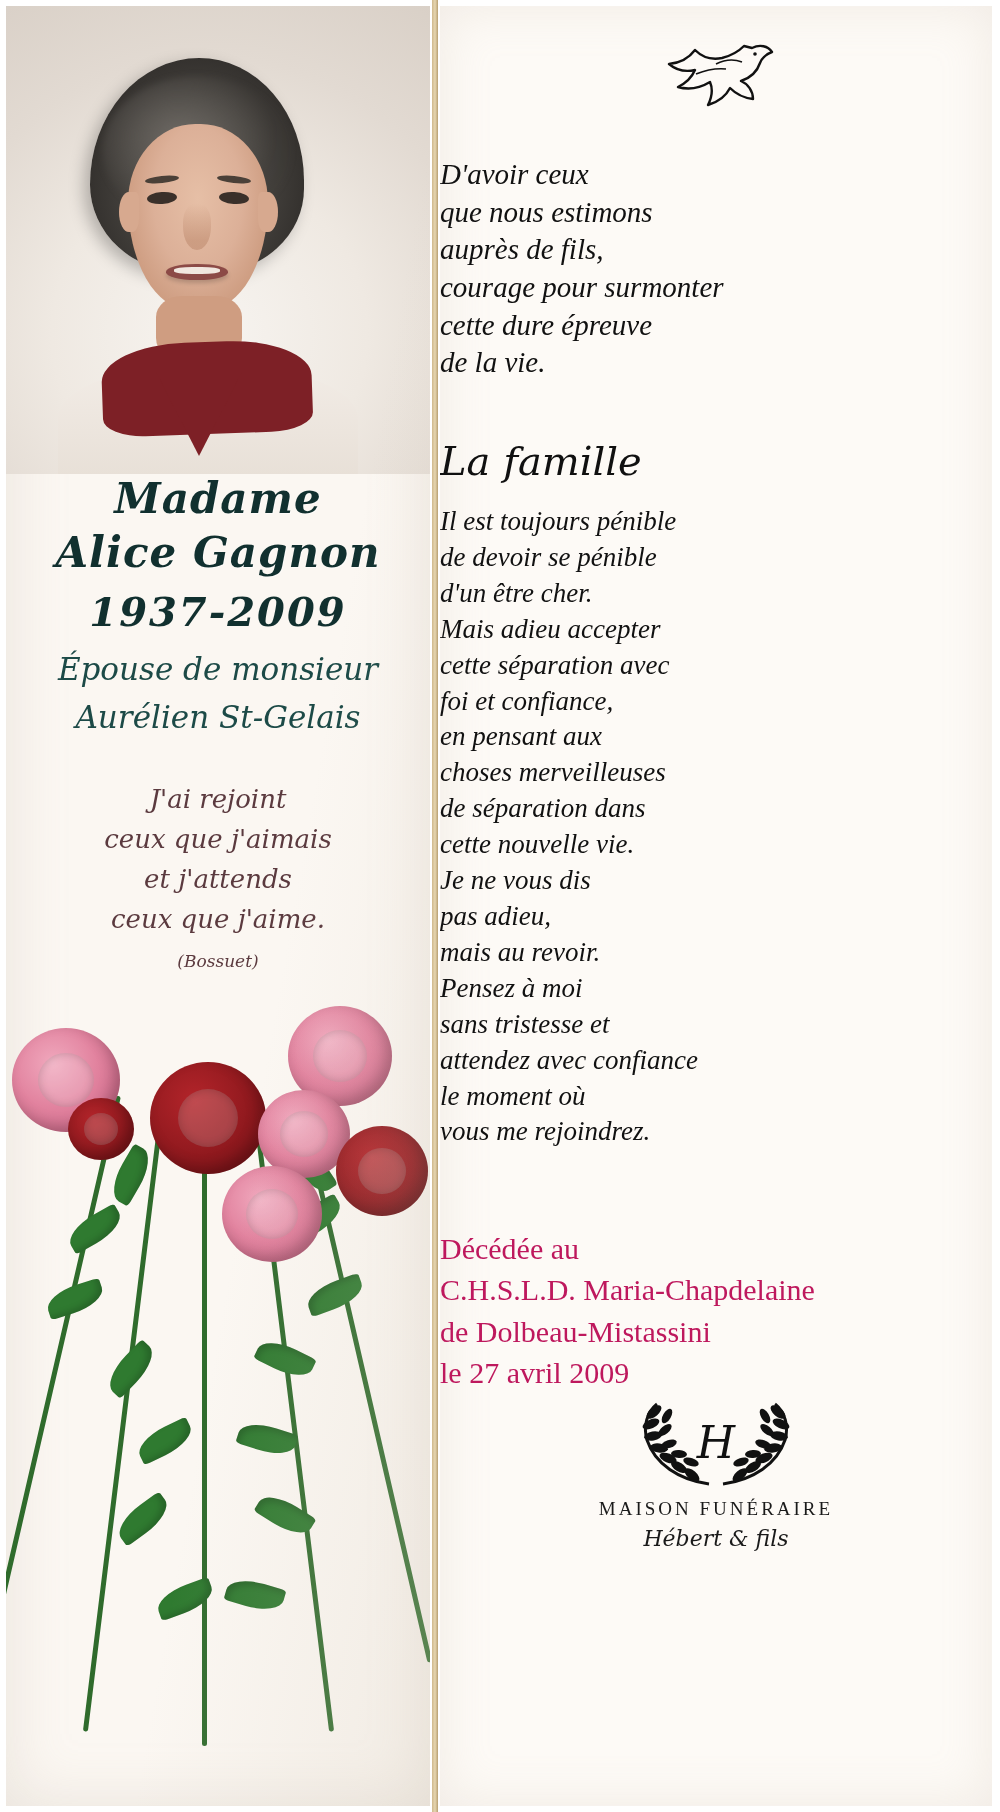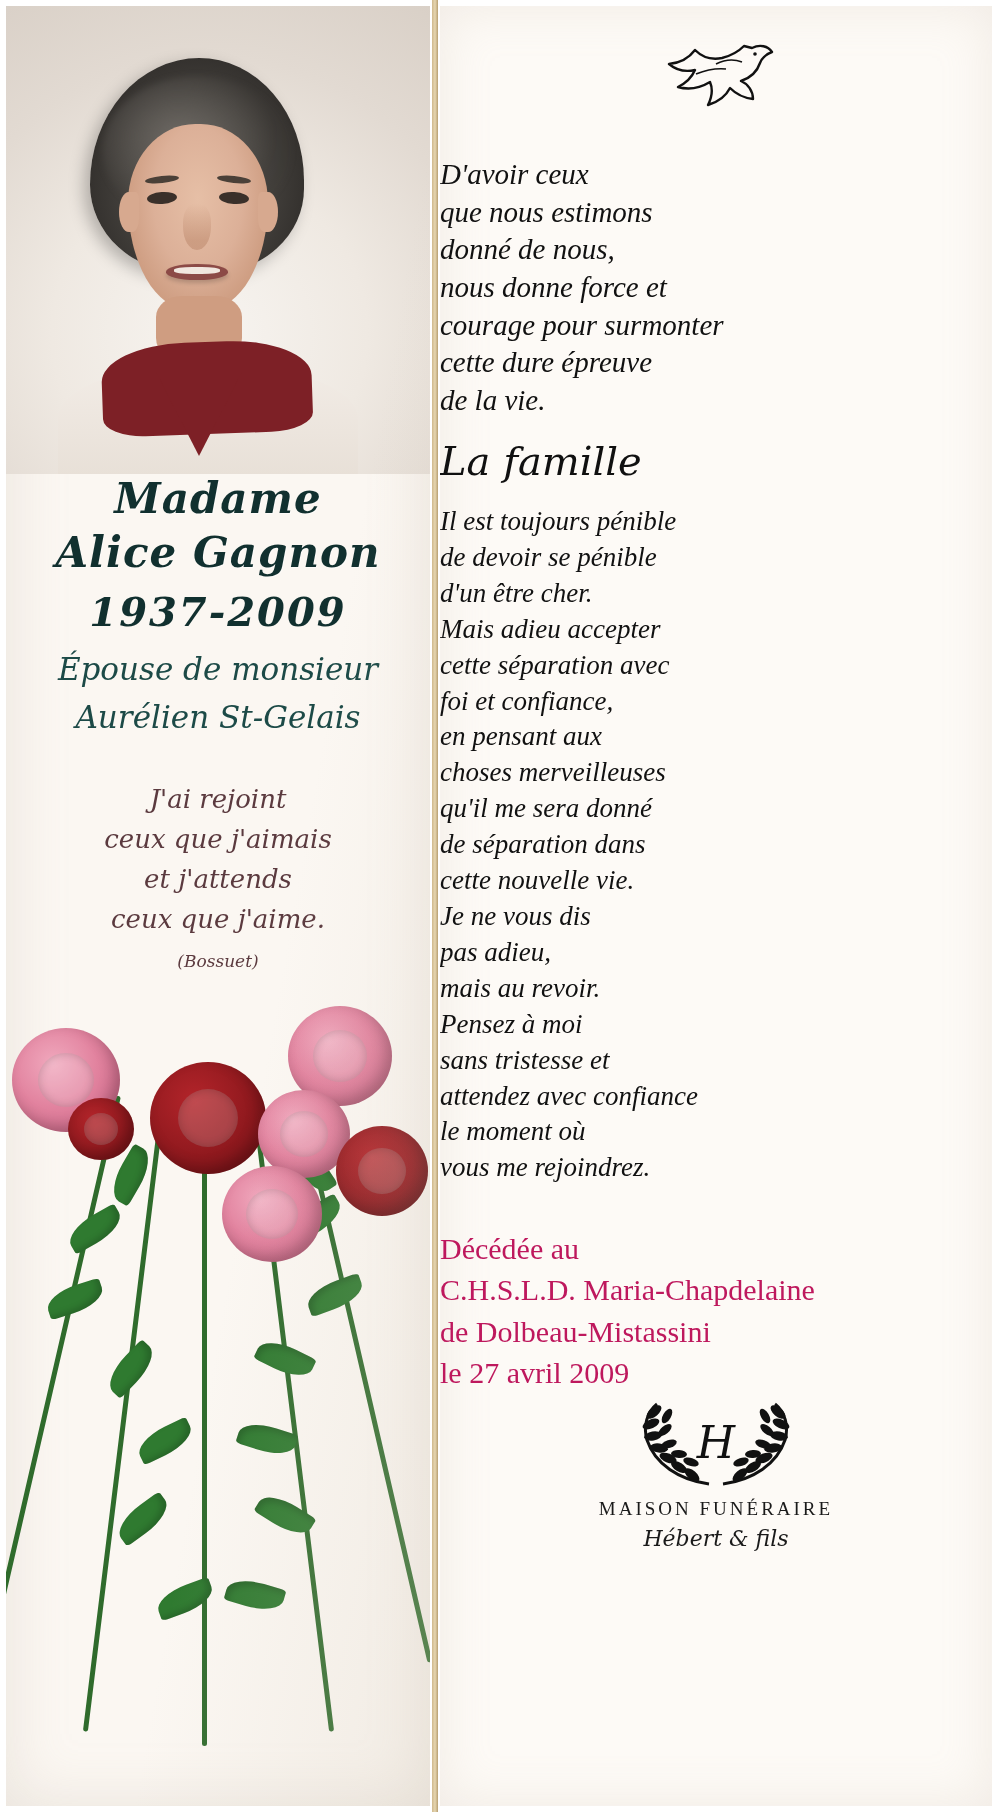--- a/index.html
+++ b/index.html
@@ -352,39 +352,37 @@
                C30 38 20 36 13 30 C24 29 33 24 39 16 C46 23 56 26 66 24
                C74 22 82 18 88 12 Z" fill="none" stroke="#111111" stroke-width="2.4" stroke-linejoin="round"></path>
       <path d="M60 30 C68 26 78 25 86 28" fill="none" stroke="#111111" stroke-width="1.6"></path>
       <path d="M40 40 C50 36 60 34 70 35" fill="none" stroke="#111111" stroke-width="1.6"></path>
       <circle cx="99" cy="20" r="1.8" fill="#111111"></circle>
     </svg>
 
     <div class="r-block" id="poem1">
       <div class="r-line">D'avoir ceux</div>
       <div class="r-line">que nous estimons</div>
-      <div class="r-line">donné de nous,</div>
-      <div class="r-line">nous donne force et</div>
+      <div class="r-line">auprès de fils,</div>
       <div class="r-line">courage pour surmonter</div>
       <div class="r-line">cette dure épreuve</div>
       <div class="r-line">de la vie.</div>
     </div>
 
     <div class="r-block" id="famille">La famille</div>
 
     <div class="r-block" id="poem2">
       <div class="r-line">Il est toujours pénible</div>
       <div class="r-line">de devoir se pénible</div>
       <div class="r-line">d'un être cher.</div>
       <div class="r-line">Mais adieu accepter</div>
       <div class="r-line">cette séparation avec</div>
       <div class="r-line">foi et confiance,</div>
       <div class="r-line">en pensant aux</div>
       <div class="r-line">choses merveilleuses</div>
-      <div class="r-line">qu'il me sera donné</div>
       <div class="r-line">de séparation dans</div>
       <div class="r-line">cette nouvelle vie.</div>
       <div class="r-line">Je ne vous dis</div>
       <div class="r-line">pas adieu,</div>
       <div class="r-line">mais au revoir.</div>
       <div class="r-line">Pensez à moi</div>
       <div class="r-line">sans tristesse et</div>
       <div class="r-line">attendez avec confiance</div>
       <div class="r-line">le moment où</div>
       <div class="r-line">vous me rejoindrez.</div>

